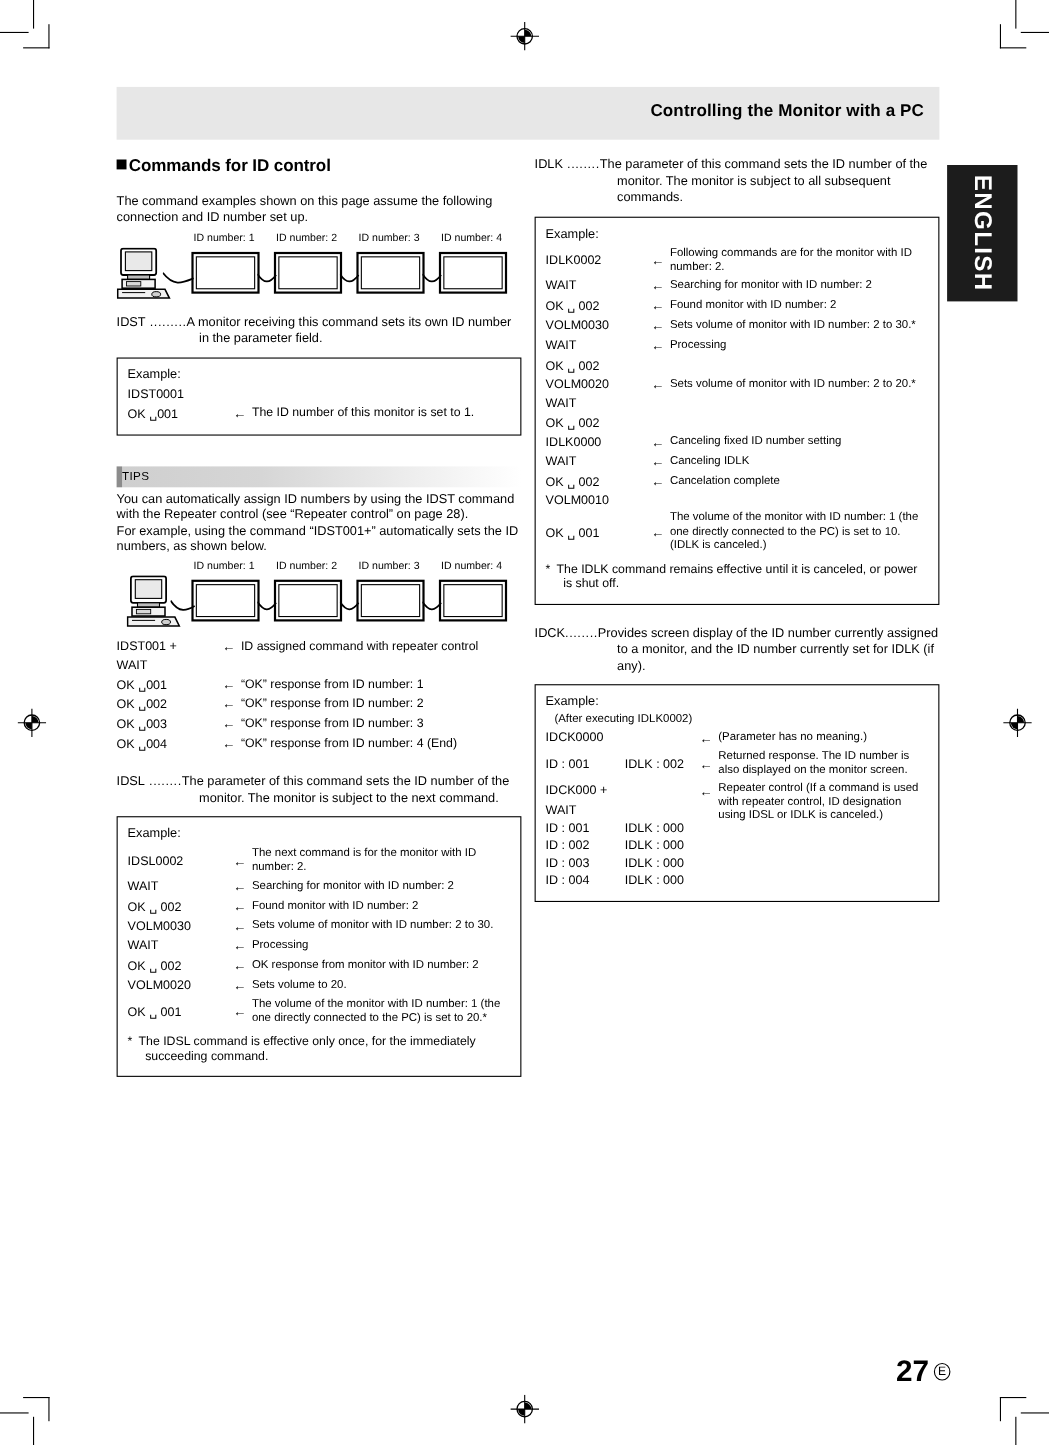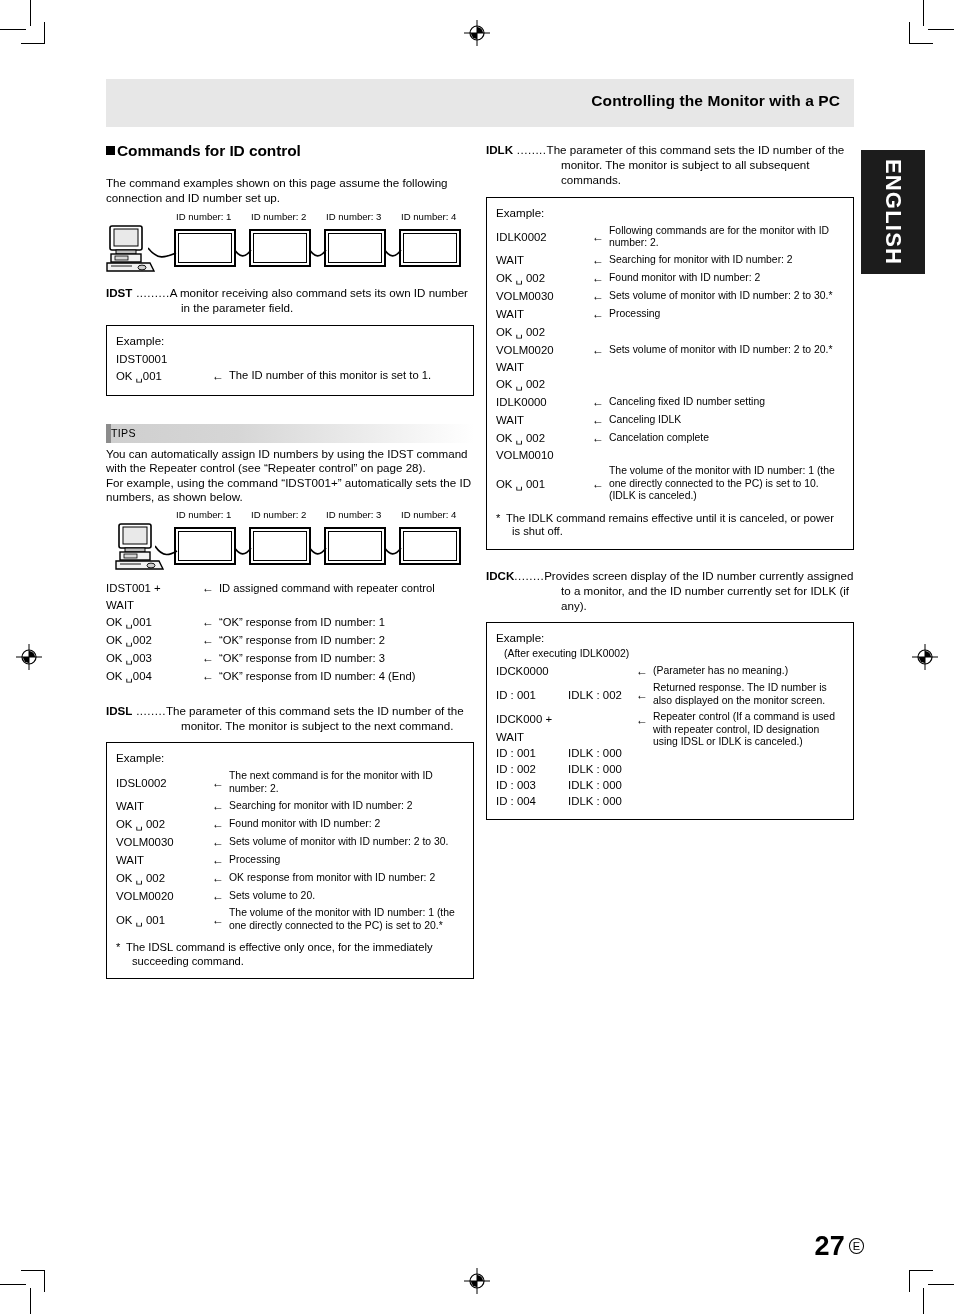--- a/index.html
+++ b/index.html
@@ -56,21 +56,21 @@
     display:inline-block; width: 9px; height: 9px; background: #000;
     margin-right: 2px; vertical-align: 1px;
   }
   p.body { font-size: 11.6px; line-height: 14.6px; }
 
   
   .cmd-def {
     font-size: 11.6px; line-height: 15.2px;
     padding-left: 75px; text-indent: -75px;
   }
-  .cmd-def .cmd-name { font-weight: bold; }
+  .cmd-def .cmd-name { font-weight: normal; }
   .cmd-def .dots { letter-spacing: .5px; }
 
   
   .ex-box {
     border: 1px solid #000; padding: 8px 9px 10px 9px;
     font-size: 11.2px;
   }
   .ex-title { font-size: 11.6px; margin-bottom: 4px; }
   .ex-sub { font-size: 10.4px; margin: 0 0 3px 8px; }
 
@@ -235,21 +235,21 @@
         <svg class="wire" style="left:203px; top:21px; width:18px; height:12px;">
             <path d="M0 3 C6 12, 11 12, 17 4" fill="none" stroke="#000" stroke-width="1.6"></path>
           </svg>
         <svg class="wire" style="left:278px; top:21px; width:18px; height:12px;">
             <path d="M0 3 C6 12, 11 12, 17 4" fill="none" stroke="#000" stroke-width="1.6"></path>
           </svg>
       </div>
     </div>
 
     <div class="cmd-def" style="margin-top:8px;">
-      <span class="cmd-name">IDST</span><span class="dots"> .........</span><span>A monitor receiving also command sets its own ID number in the parameter field.</span>
+      <span class="cmd-name">IDST</span><span class="dots"> .........</span><span>A monitor receiving this command sets its own ID number in the parameter field.</span>
     </div>
 
     <div class="ex-box" style="margin-top:9px;">
       <div class="ex-title">Example:</div>
       <table class="ex">
         <tbody>
             <tr>
           <td class="c-cmd">IDST0001</td>
           <td class="c-arr"></td>
           <td class="c-txt big"></td>

